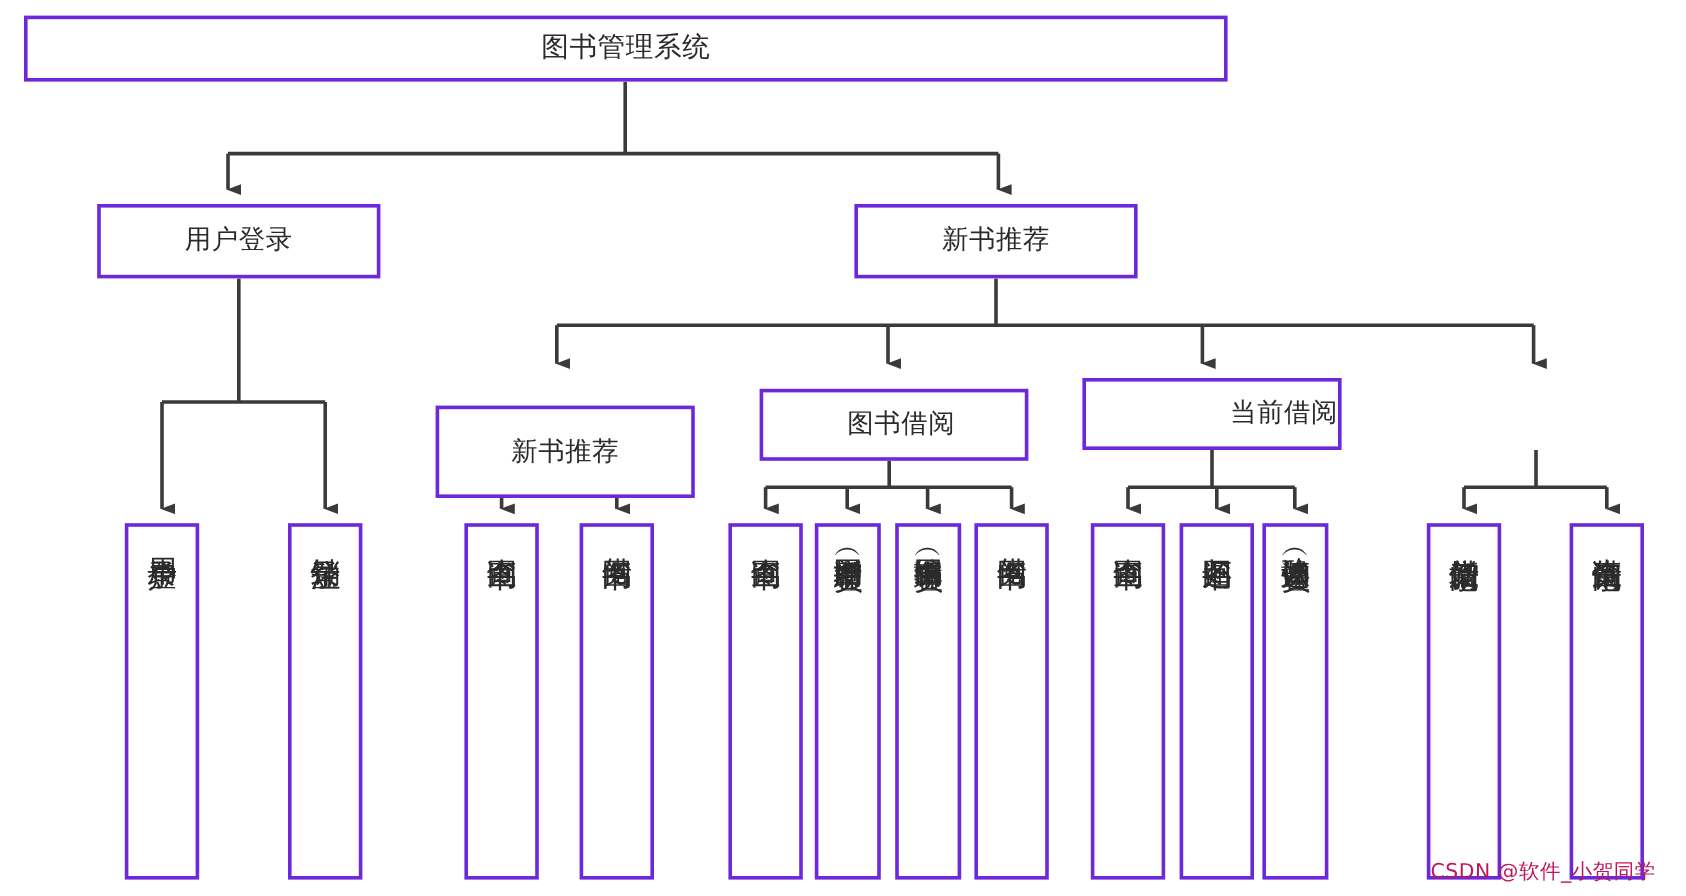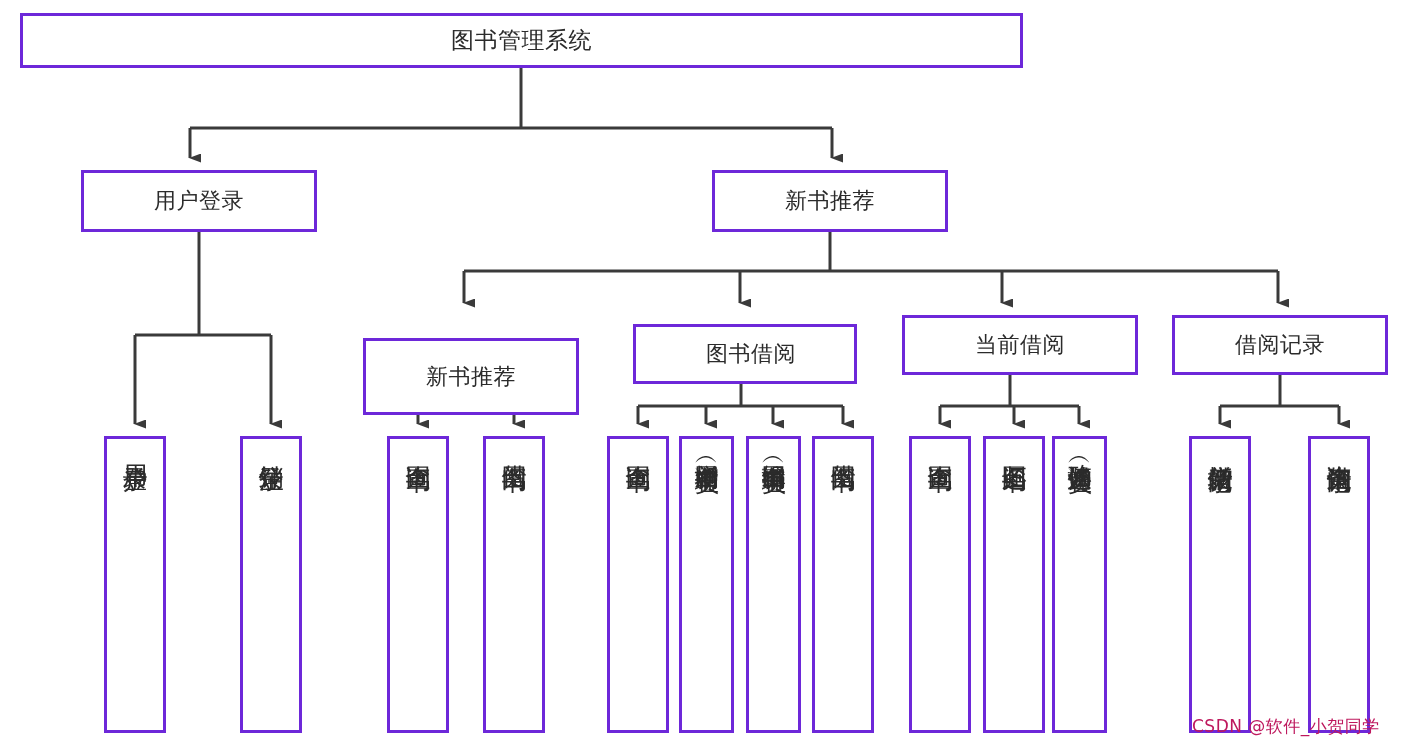--- a/index.html
+++ b/index.html
@@ -152,25 +152,22 @@
   <div class="node h" style="left:712px; top:170px; width:236px; height:62px;">
     <span class="node-label">新书推荐</span>
   </div>
 
   <div class="node h" style="left:363px; top:310px; width:216px; height:77px;margin-top:28px;">
     <span class="node-label">新书推荐</span>
   </div>
   <div class="node h" style="left:633px; top:324px; width:224px; height:60px;padding-left:12px;">
     <span class="node-label">图书借阅</span>
   </div>
-  <div class="node h" style="left:902px; top:315px; width:236px; height:60px;">
+  <div class="node h" style="left:902px; top:315px; width:216px; height:60px;justify-content:flex-end;">
     <span class="node-label">当前借阅</span>
-  </div>
-  <div class="node h" style="left:1172px; top:315px; width:216px; height:60px;">
-    <span class="node-label">借阅记录</span>
   </div>
 
   <div class="node v" style="left:104px; top:436px; width:62px; height:297px;">
     <span class="node-label">用户登录</span>
   </div>
   <div class="node v" style="left:240px; top:436px; width:62px; height:297px;">
     <span class="node-label">注销登录</span>
   </div>
   <div class="node v" style="left:387px; top:436px; width:62px; height:297px;">
     <span class="node-label">查询图书</span>

